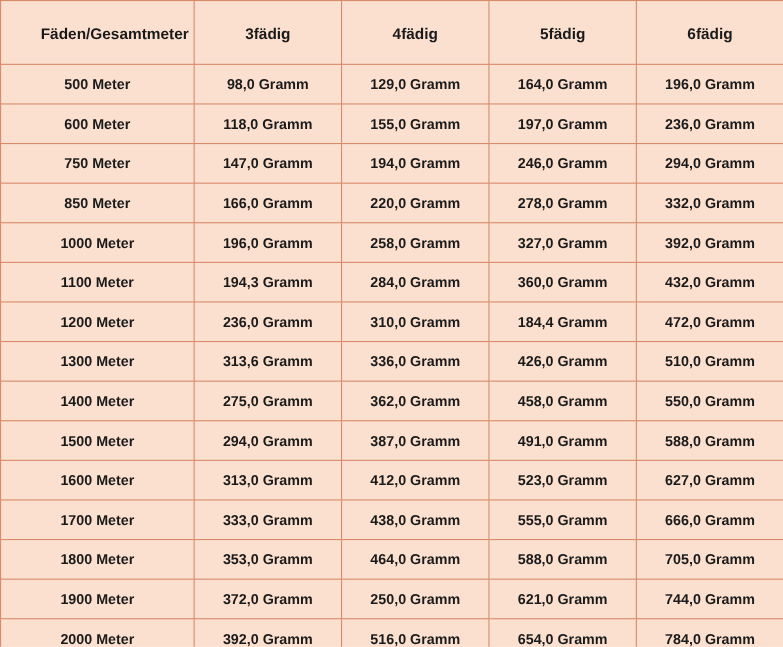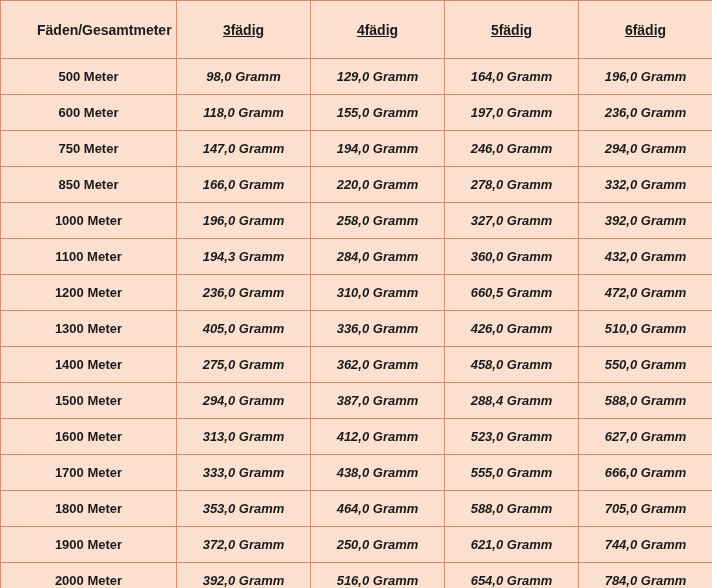--- a/index.html
+++ b/index.html
@@ -36,31 +36,29 @@
     font-size: 14px;
   }
   table.yarn-table th.header-label {
     text-align: left;
     vertical-align: middle;
     padding-left: 36px;
   }
   table.yarn-table th.header-col {
     text-align: center;
     vertical-align: middle;
-    text-decoration: underline;
   }
   table.yarn-table tbody tr { height: 36px; }
   table.yarn-table td.row-label {
     text-align: center;
     vertical-align: middle;
   }
   table.yarn-table td.row-value {
     text-align: center;
     vertical-align: middle;
-    font-style: italic;
   }
 </style>
 </head>
 <body>
 
 <table class="yarn-table">
   <colgroup>
     <col class="col-label">
     <col class="col-val">
     <col class="col-val">
@@ -116,42 +114,42 @@
       <td class="row-label">1100 Meter</td>
       <td class="row-value">194,3 Gramm</td>
       <td class="row-value">284,0 Gramm</td>
       <td class="row-value">360,0 Gramm</td>
       <td class="row-value">432,0 Gramm</td>
     </tr>
     <tr>
       <td class="row-label">1200 Meter</td>
       <td class="row-value">236,0 Gramm</td>
       <td class="row-value">310,0 Gramm</td>
-      <td class="row-value">660,5 Gramm</td>
+      <td class="row-value">184,4 Gramm</td>
       <td class="row-value">472,0 Gramm</td>
     </tr>
     <tr>
       <td class="row-label">1300 Meter</td>
-      <td class="row-value">405,0 Gramm</td>
+      <td class="row-value">313,6 Gramm</td>
       <td class="row-value">336,0 Gramm</td>
       <td class="row-value">426,0 Gramm</td>
       <td class="row-value">510,0 Gramm</td>
     </tr>
     <tr>
       <td class="row-label">1400 Meter</td>
       <td class="row-value">275,0 Gramm</td>
       <td class="row-value">362,0 Gramm</td>
       <td class="row-value">458,0 Gramm</td>
       <td class="row-value">550,0 Gramm</td>
     </tr>
     <tr>
       <td class="row-label">1500 Meter</td>
       <td class="row-value">294,0 Gramm</td>
       <td class="row-value">387,0 Gramm</td>
-      <td class="row-value">288,4 Gramm</td>
+      <td class="row-value">491,0 Gramm</td>
       <td class="row-value">588,0 Gramm</td>
     </tr>
     <tr>
       <td class="row-label">1600 Meter</td>
       <td class="row-value">313,0 Gramm</td>
       <td class="row-value">412,0 Gramm</td>
       <td class="row-value">523,0 Gramm</td>
       <td class="row-value">627,0 Gramm</td>
     </tr>
     <tr>

